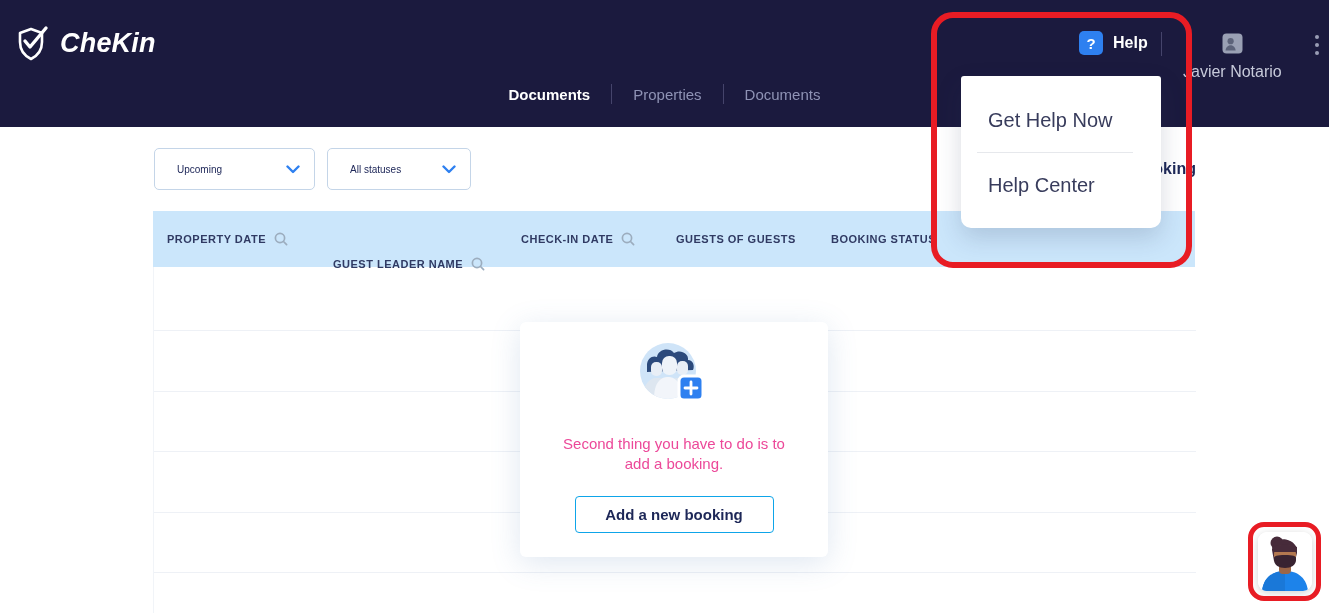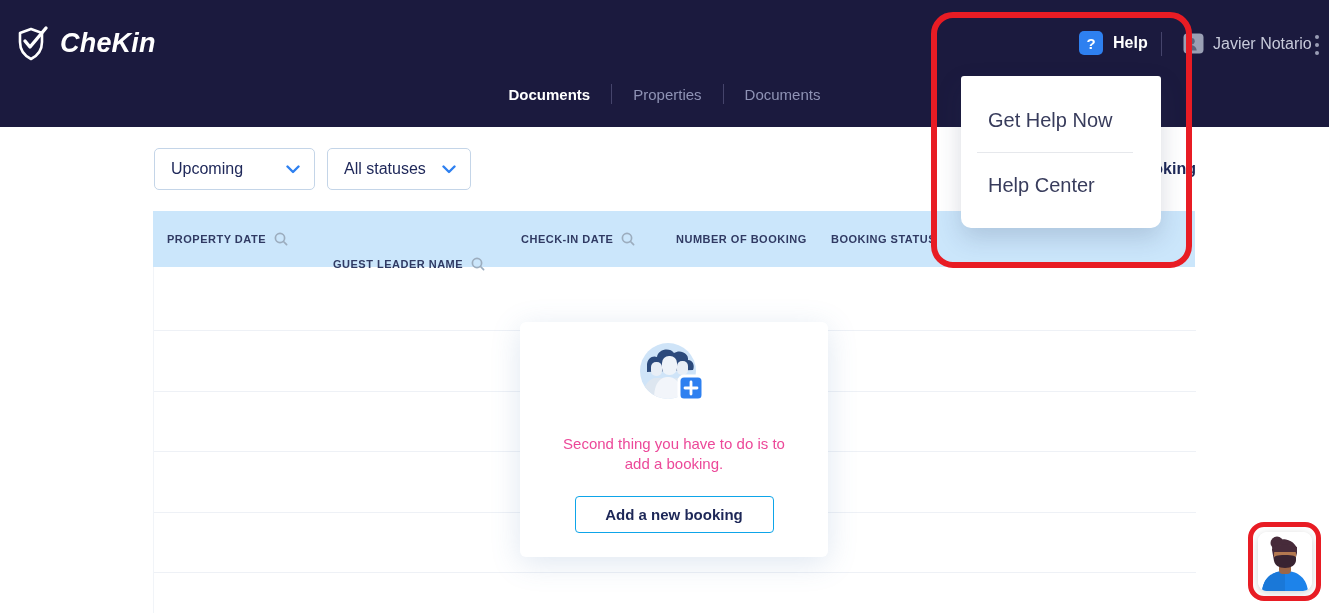--- a/index.html
+++ b/index.html
@@ -20,37 +20,37 @@
     color: #ffffff; font-size: 27px; font-weight: 800; font-style: italic;
     letter-spacing: 0.2px;
   }
   .help-btn { position: absolute; left: 1079px; top: 31px; display: flex; align-items: center; gap: 10px; cursor: pointer; }
   .help-q {
     width: 24px; height: 24px; border-radius: 5px; background: #2e80f0;
     color: #fff; font-size: 15px; font-weight: bold; display: flex; align-items: center; justify-content: center;
   }
   .help-label { color: #ffffff; font-size: 16px; font-weight: bold; }
   .top-divider { position: absolute; left: 1161px; top: 32px; width: 1px; height: 24px; background: #45446b; }
-  .user-chip { position: absolute; left: 1183px; top: 33px; display: flex; align-items: center; gap: 9px; cursor: pointer; }
+  .user-chip { position: absolute; left: 1183px; top: 33px; display: flex; align-items: center; gap: 9px; cursor: pointer; flex-direction: column; }
   .user-name { color: #c7cada; font-size: 16px; }
   .kebab { position: absolute; left: 1312px; top: 33px; width: 10px; height: 24px; display: flex; flex-direction: column; align-items: center; justify-content: space-between; padding: 2px 0; cursor: pointer; }
   .kebab i { width: 4px; height: 4px; border-radius: 50%; background: #9a9db5; }
 
   .nav { position: absolute; left: 0; top: 84px; width: 1329px; display: flex; justify-content: center; align-items: center; gap: 0; }
   .nav-item { font-size: 15px; color: #8f93b5; padding: 0 21px; cursor: pointer; }
   .nav-item.active { color: #ffffff; font-weight: bold; }
   .nav-sep { width: 1px; height: 20px; background: #45446b; }
 
   
   .select {
     position: absolute; top: 148px; height: 42px; background: #fff;
     border: 1px solid #c4d5e8; border-radius: 5px; display: flex; align-items: center;
     justify-content: space-between; padding: 0 14px 0 16px; cursor: pointer; z-index: 2;
   }
-  .select .sel-label { font-size: 16px; color: #20295a; }
+  .select .sel-label { font-size: 10px; color: #20295a; margin-left: 6px; }
   .select-period { left: 154px; width: 161px; }
   .select-status { left: 327px; width: 144px; }
 
   
   .new-booking {
     position: absolute; top: 160px; right: 133px; z-index: 2;
     font-size: 16px; font-weight: bold; color: #1d2757; cursor: pointer; white-space: nowrap;
   }
 
   
@@ -191,21 +191,21 @@
         </svg>
     </div>
     <div class="th th-3">
       <span>CHECK-IN DATE</span>
       <svg width="16" height="16" viewBox="0 0 16 16">
           <circle cx="7" cy="7" r="4.6" fill="none" stroke="#9cadbe" stroke-width="1.7"></circle>
           <line x1="10.5" y1="10.5" x2="13.6" y2="13.6" stroke="#9cadbe" stroke-width="1.7" stroke-linecap="round"></line>
         </svg>
     </div>
     <div class="th th-4">
-      <span>NUMBER OF BOOKING</span>
+      <span>GUESTS OF GUESTS</span>
     </div>
     <div class="th th-5">
       <span>BOOKING STATUS</span>
     </div>
   </div>
 
   <div class="table-body">
     <div class="trow" style="top:0; height:64px;"></div>
     <div class="trow" style="top:64px; height:61px;"></div>
     <div class="trow" style="top:125px; height:60px;"></div>

